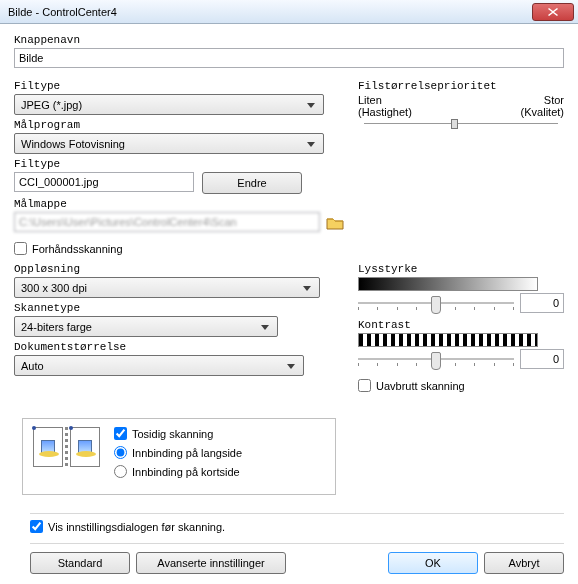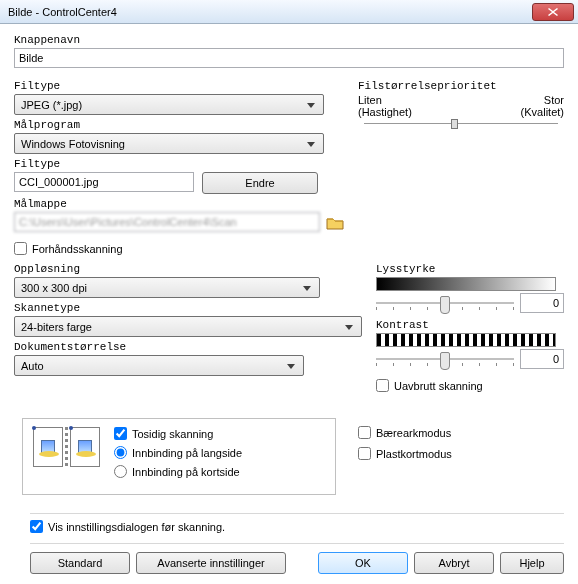--- a/index.html
+++ b/index.html
@@ -12,21 +12,21 @@
 .text-input { width: 100%; height: 20px; border: 1px solid #abadb3; padding: 0 4px; background: #fff; }
 .text-input.ro { color: #999; filter: blur(1.5px); }
 .row { display: flex; gap: 14px; }
 .col-left { flex: 0 0 330px; }
 .col-right { flex: 1; }
 .select { width: 310px; height: 21px; border: 1px solid #707070; border-radius: 2px; background: linear-gradient(#f7f7f7,#e5e5e5); position: relative; display: flex; align-items: center; padding-left: 6px; cursor: pointer; }
 .select::after { content: ""; position: absolute; right: 8px; top: 8px; border-left: 4px solid transparent; border-right: 4px solid transparent; border-top: 5px solid #404040; }
 .filename-row { display: flex; gap: 8px; }
 .filename-row .text-input { width: 180px; }
 .btn { height: 22px; border: 1px solid #707070; border-radius: 3px; background: linear-gradient(#f5f5f5,#e2e2e2); cursor: pointer; display: inline-flex; align-items: center; justify-content: center; padding: 0 10px; }
-.btn.endre { width: 116px; }
+.btn.endre { width: 100px; }
 .folder-row { display: flex; align-items: center; gap: 6px; }
 .folder-row .text-input { flex: 1; }
 .folder-icon { width: 18px; height: 15px; }
 .checkbox { display: flex; align-items: center; gap: 5px; cursor: pointer; }
 .checkbox input { width: 13px; height: 13px; }
 .slider-row { display: flex; align-items: center; gap: 6px; margin-top: 2px; }
 .slider-track { flex: 1; height: 16px; position: relative; }
 .slider-line { position: absolute; top: 7px; left: 0; right: 0; height: 2px; background: #c0c0c0; }
 .slider-thumb { position: absolute; top: 1px; left: 50%; transform: translateX(-50%); width: 10px; height: 18px; background: #e8e8e8; border: 1px solid #888; border-radius: 2px 2px 4px 4px; }
 .ticks { position: absolute; top: 12px; left: 0; right: 0; display: flex; justify-content: space-between; }
@@ -127,21 +127,21 @@
   </div>
 
   <div class="row" style="margin-top:4px">
     <div class="col-left">
       <label class="field-label">Oppløsning</label>
       <div class="select" style="width:306px">
           <span>300 x 300 dpi</span>
         </div>
 
       <label class="field-label">Skannetype</label>
-      <div class="select" style="width:348px">
+      <div class="select" style="width:264px">
           <span>24-biters farge</span>
         </div>
 
       <label class="field-label">Dokumentstørrelse</label>
       <div class="select" style="width:290px">
           <span>Auto</span>
         </div>
     </div>
 
     <div class="col-right">
@@ -219,46 +219,33 @@
                 <span>Innbinding på langside</span>
               </label>
             <label>
                 <input type="radio" name="bind" style="">
                 <span>Innbinding på kortside</span>
               </label>
           </div>
         </div>
       </div>
     </div>
-    <div class="col-right">
-      <div class="right-checks" style="margin-top:26px">
-        <label class="checkbox">
-            <input type="checkbox" style="">
-            <span>Bærearkmodus</span>
-          </label>
-        <label class="checkbox">
-            <input type="checkbox" style="">
-            <span>Plastkortmodus</span>
-          </label>
-      </div>
-    </div>
   </div>
 
 </div>
 
 <div class="footer">
   <hr class="sep">
   <div style="margin-top:6px">
     <label class="checkbox">
         <input type="checkbox" checked="" style="">
         <span>Vis innstillingsdialogen før skanning.</span>
       </label>
   </div>
   <hr class="sep">
   <div class="footer-row">
     <button class="btn std">Standard</button>
     <button class="btn adv">Avanserte innstillinger</button>
     <div class="spacer"></div>
     <button class="btn primary">OK</button>
     <button class="btn av">Avbryt</button>
-    <button class="btn hj">Hjelp</button>
   </div>
 </div>
 
 </body></html>

